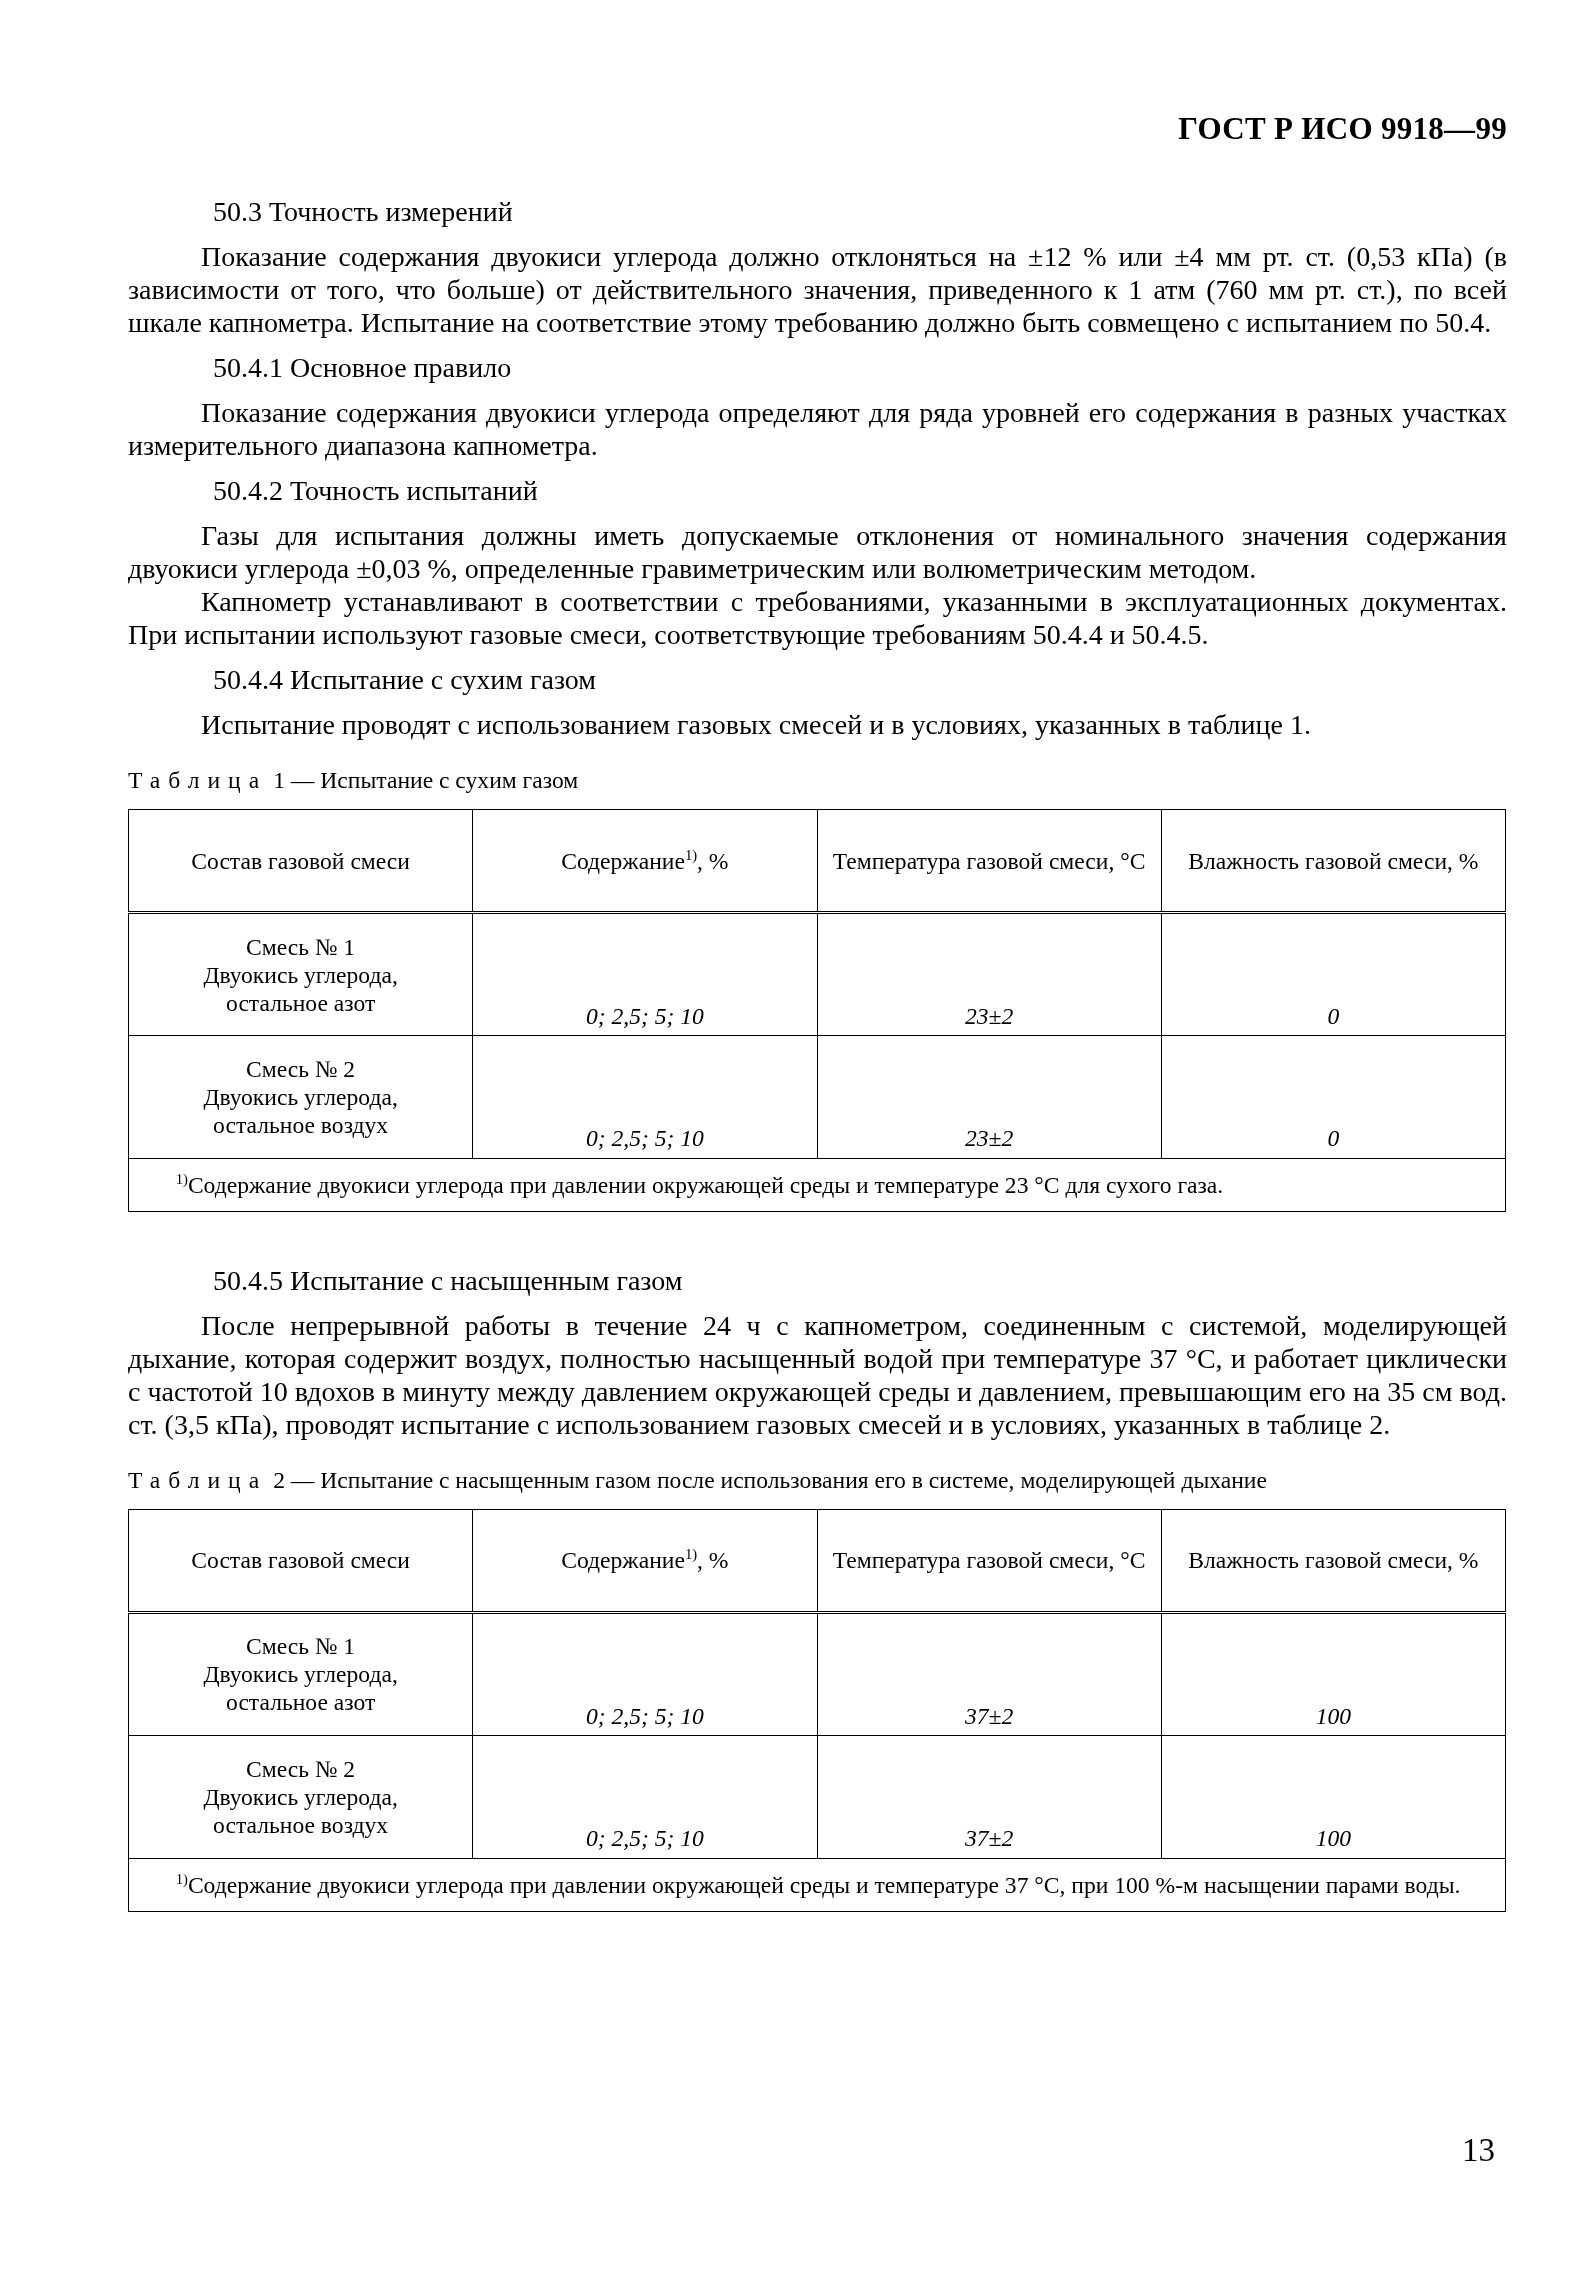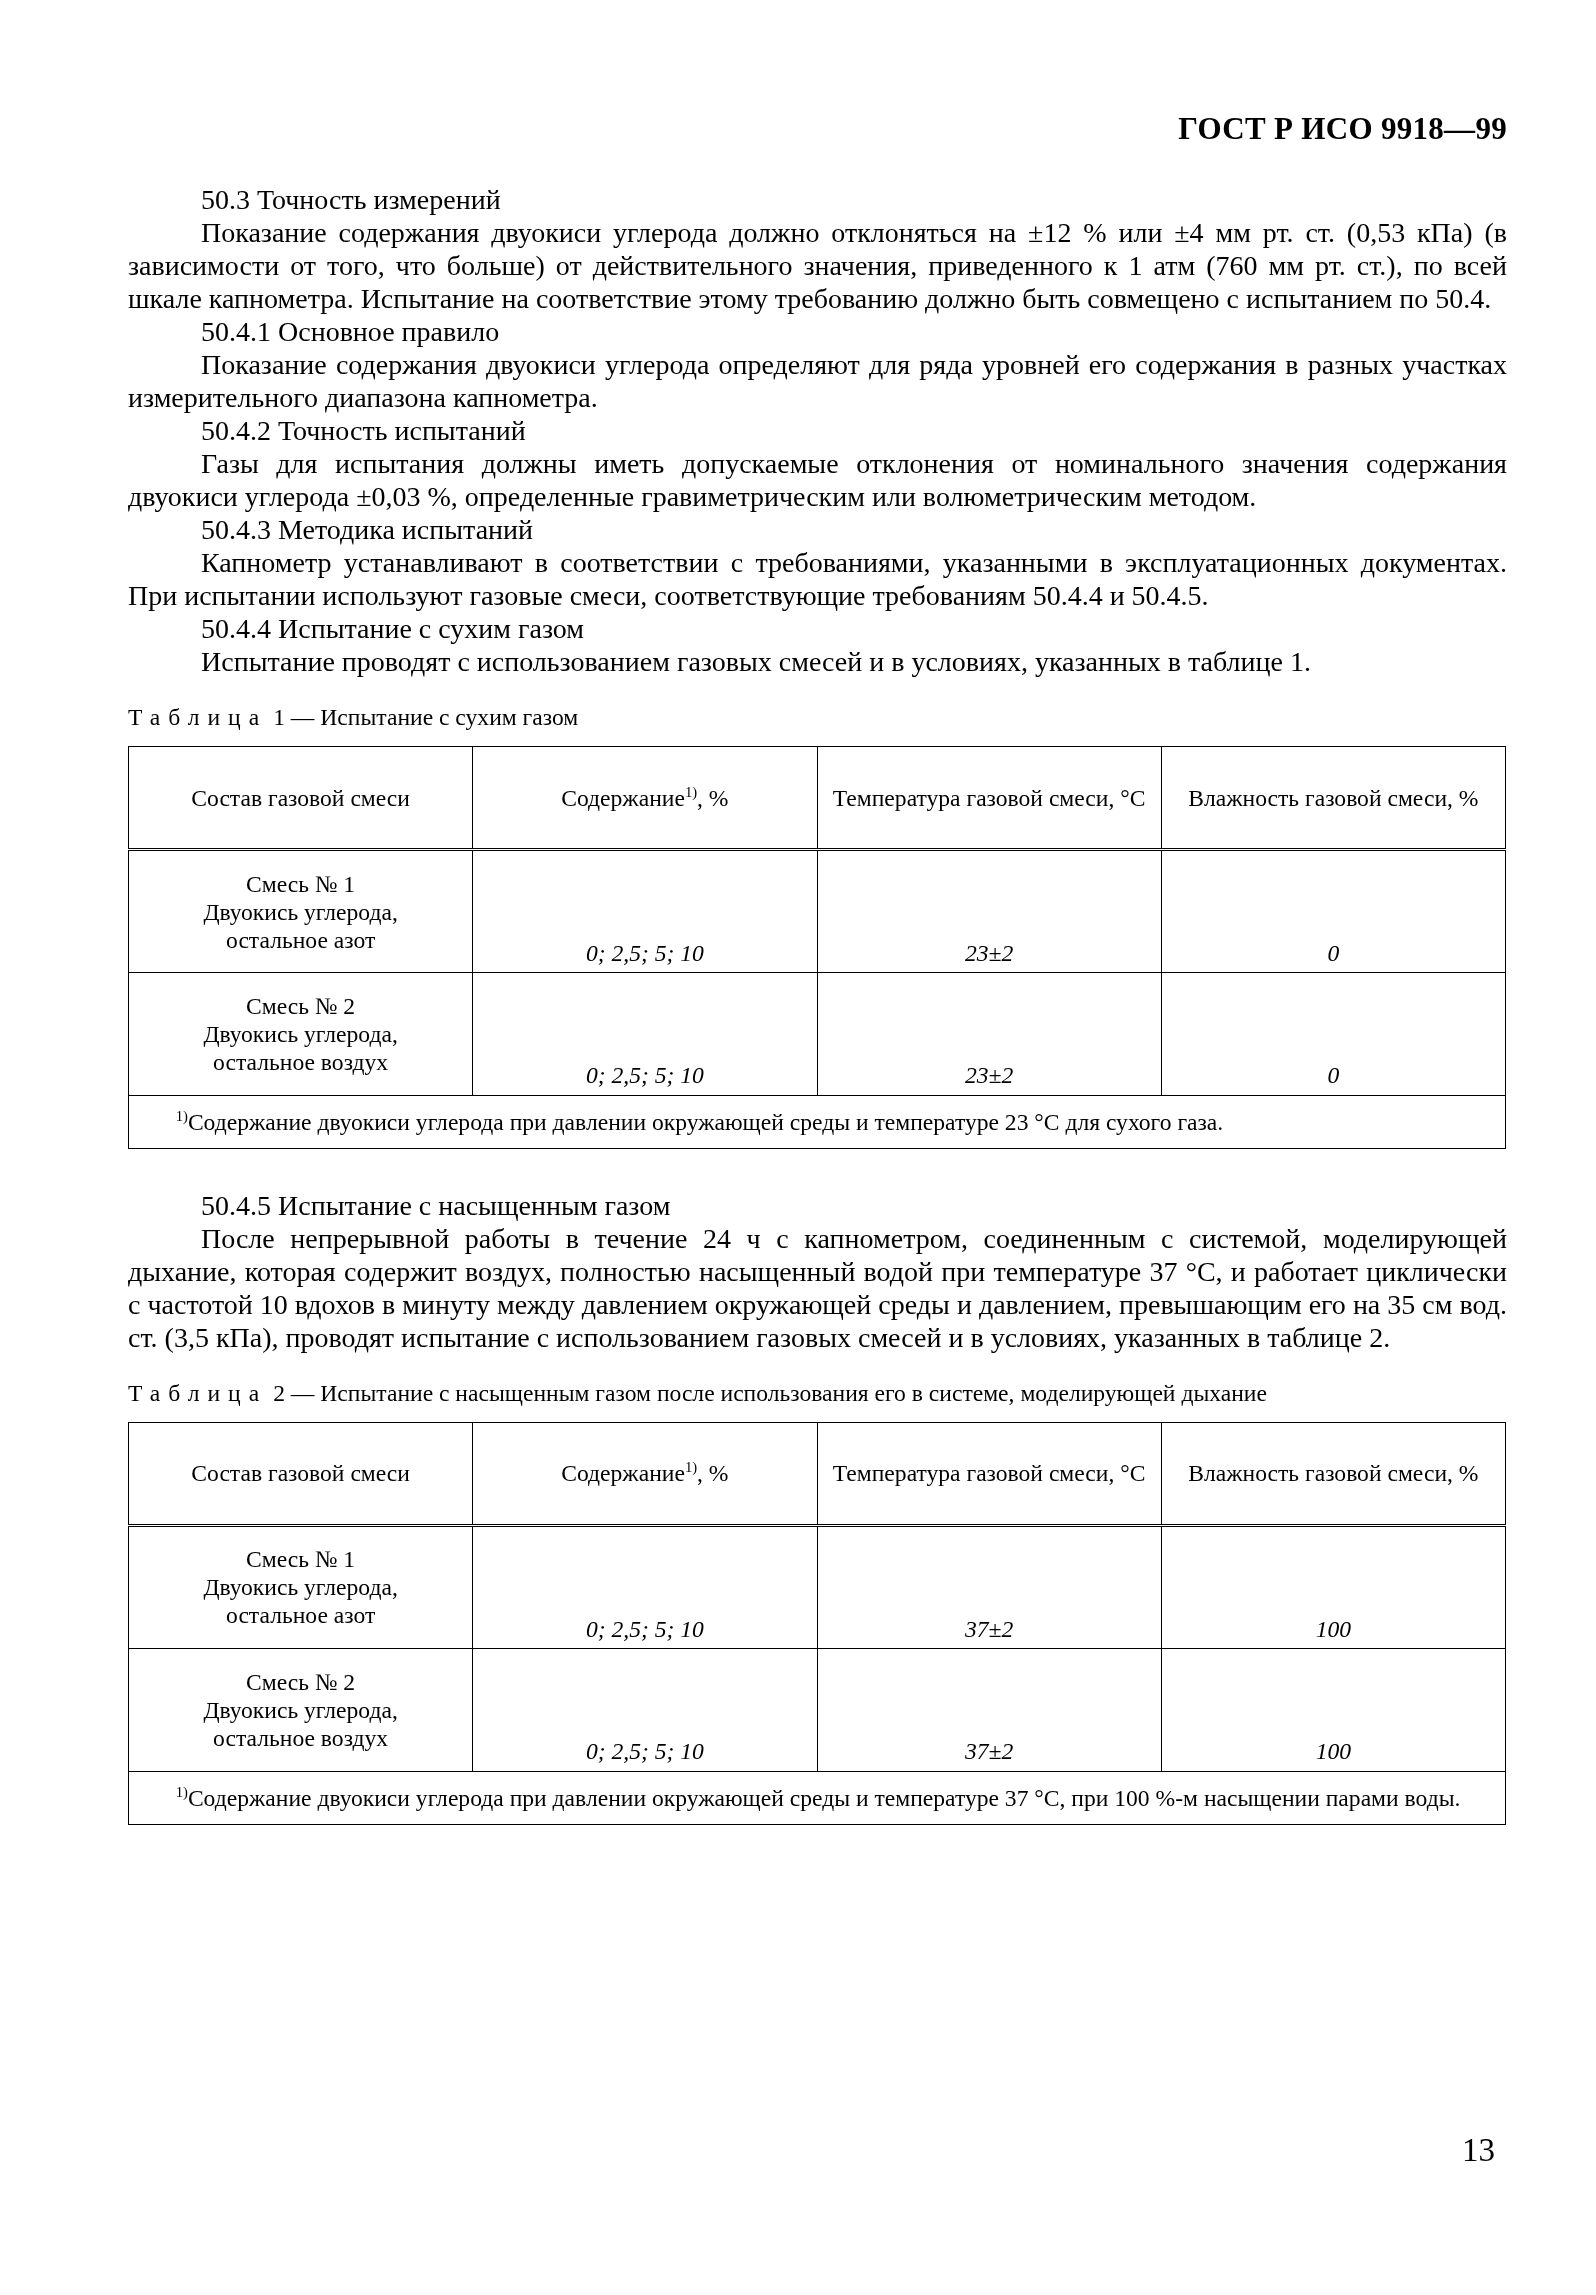--- a/index.html
+++ b/index.html
@@ -10,21 +10,21 @@
     }
     .page { position: absolute; left: 128px; top: 0; width: 1379px; }
     .header {
       position: absolute; right: 0; top: 111px;
       font-weight: bold; font-size: 31px; letter-spacing: 0.3px;
     }
     .body-text {
       position: absolute; left: 0; top: 183px; width: 1379px;
       font-size: 28px; line-height: 33px;
     }
-    .sec { text-indent: 73px; margin: 0; }
+    .sec { text-indent: 73px; margin: 12px; }
     .para { text-indent: 73px; margin: 0; text-align: justify; }
     .table-caption {
       font-size: 23.6px; line-height: 27px; margin: 26px 0 15px 0; text-align: justify;
     }
     .table-caption .spaced { letter-spacing: 8px; }
     table.gt {
       width: 1378px; border-collapse: collapse; font-size: 23.6px; line-height: 28px;
       table-layout: fixed;
     }
     table.gt td, table.gt th {
@@ -54,21 +54,20 @@
     <p class="sec">50.3 Точность измерений</p>
     <p class="para">Показание содержания двуокиси углерода должно отклоняться на ±12 % или ±4 мм рт. ст. (0,53 кПа) (в зависимости от того, что больше) от действительного значения, приведенного к 1 атм (760 мм рт. ст.), по всей шкале капнометра. Испытание на соответствие этому требованию должно быть совмещено с испытанием по 50.4.</p>
 
 
     <p class="sec">50.4.1 Основное правило</p>
     <p class="para">Показание содержания двуокиси углерода определяют для ряда уровней его содержания в разных участках измерительного диапазона капнометра.</p>
 
     <p class="sec">50.4.2 Точность испытаний</p>
     <p class="para">Газы для испытания должны иметь допускаемые отклонения от номинального значения содержания двуокиси углерода ±0,03 %, определенные гравиметрическим или волюметрическим методом.</p>
 
-    <p class="sec">50.4.3 Методика испытаний</p>
     <p class="para">Капнометр устанавливают в соответствии с требованиями, указанными в эксплуатационных документах. При испытании используют газовые смеси, соответствующие требованиям 50.4.4 и 50.4.5.</p>
 
     <p class="sec">50.4.4 Испытание с сухим газом</p>
     <p class="para">Испытание проводят с использованием газовых смесей и в условиях, указанных в таблице 1.</p>
 
     <div class="table-caption">
       <span class="spaced">Таблица</span>
       <span>1</span>
       <span>— Испытание с сухим газом</span>
     </div>

